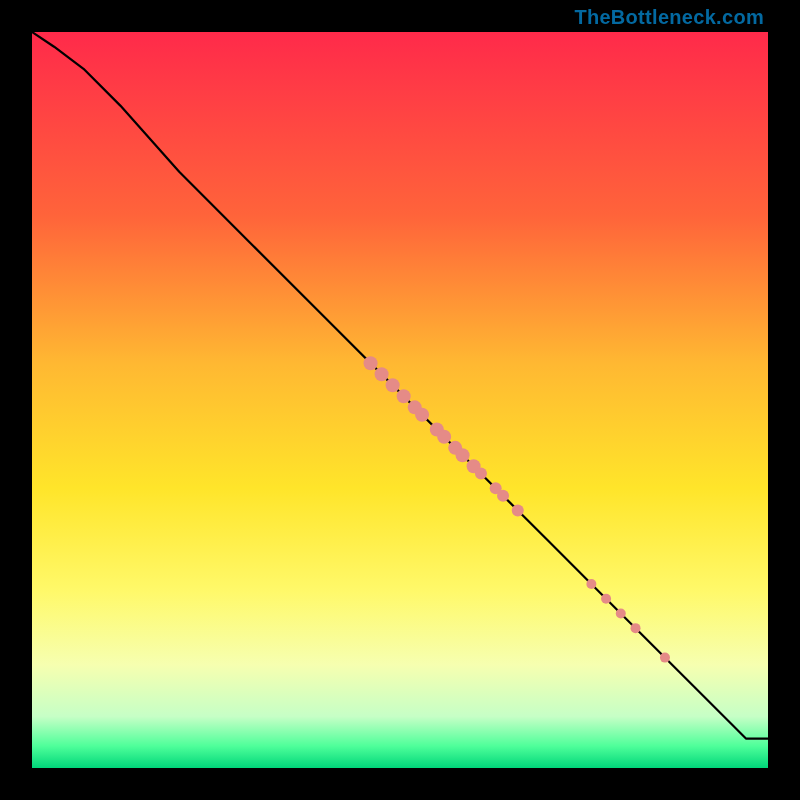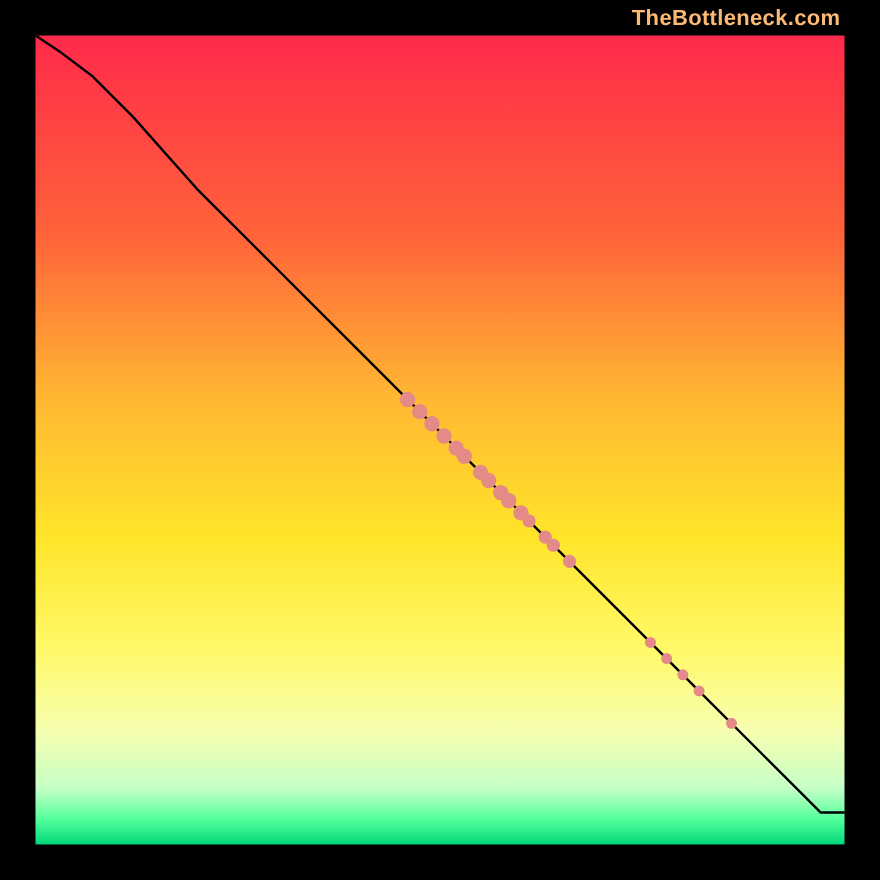--- a/index.html
+++ b/index.html
@@ -27,21 +27,21 @@
   }
   .plot-area svg {
     display: block;
     width: 100%;
     height: 100%;
   }
   .watermark {
     position: absolute;
     top: 6px;
     right: 36px;
-    color: #fdba74;
+    color: #0369a1;
     font-size: 20px;
     font-weight: 600;
     letter-spacing: 0.3px;
     user-select: none;
   }
 </style>
 </head>
 <body>
 
 <div class="stage">

